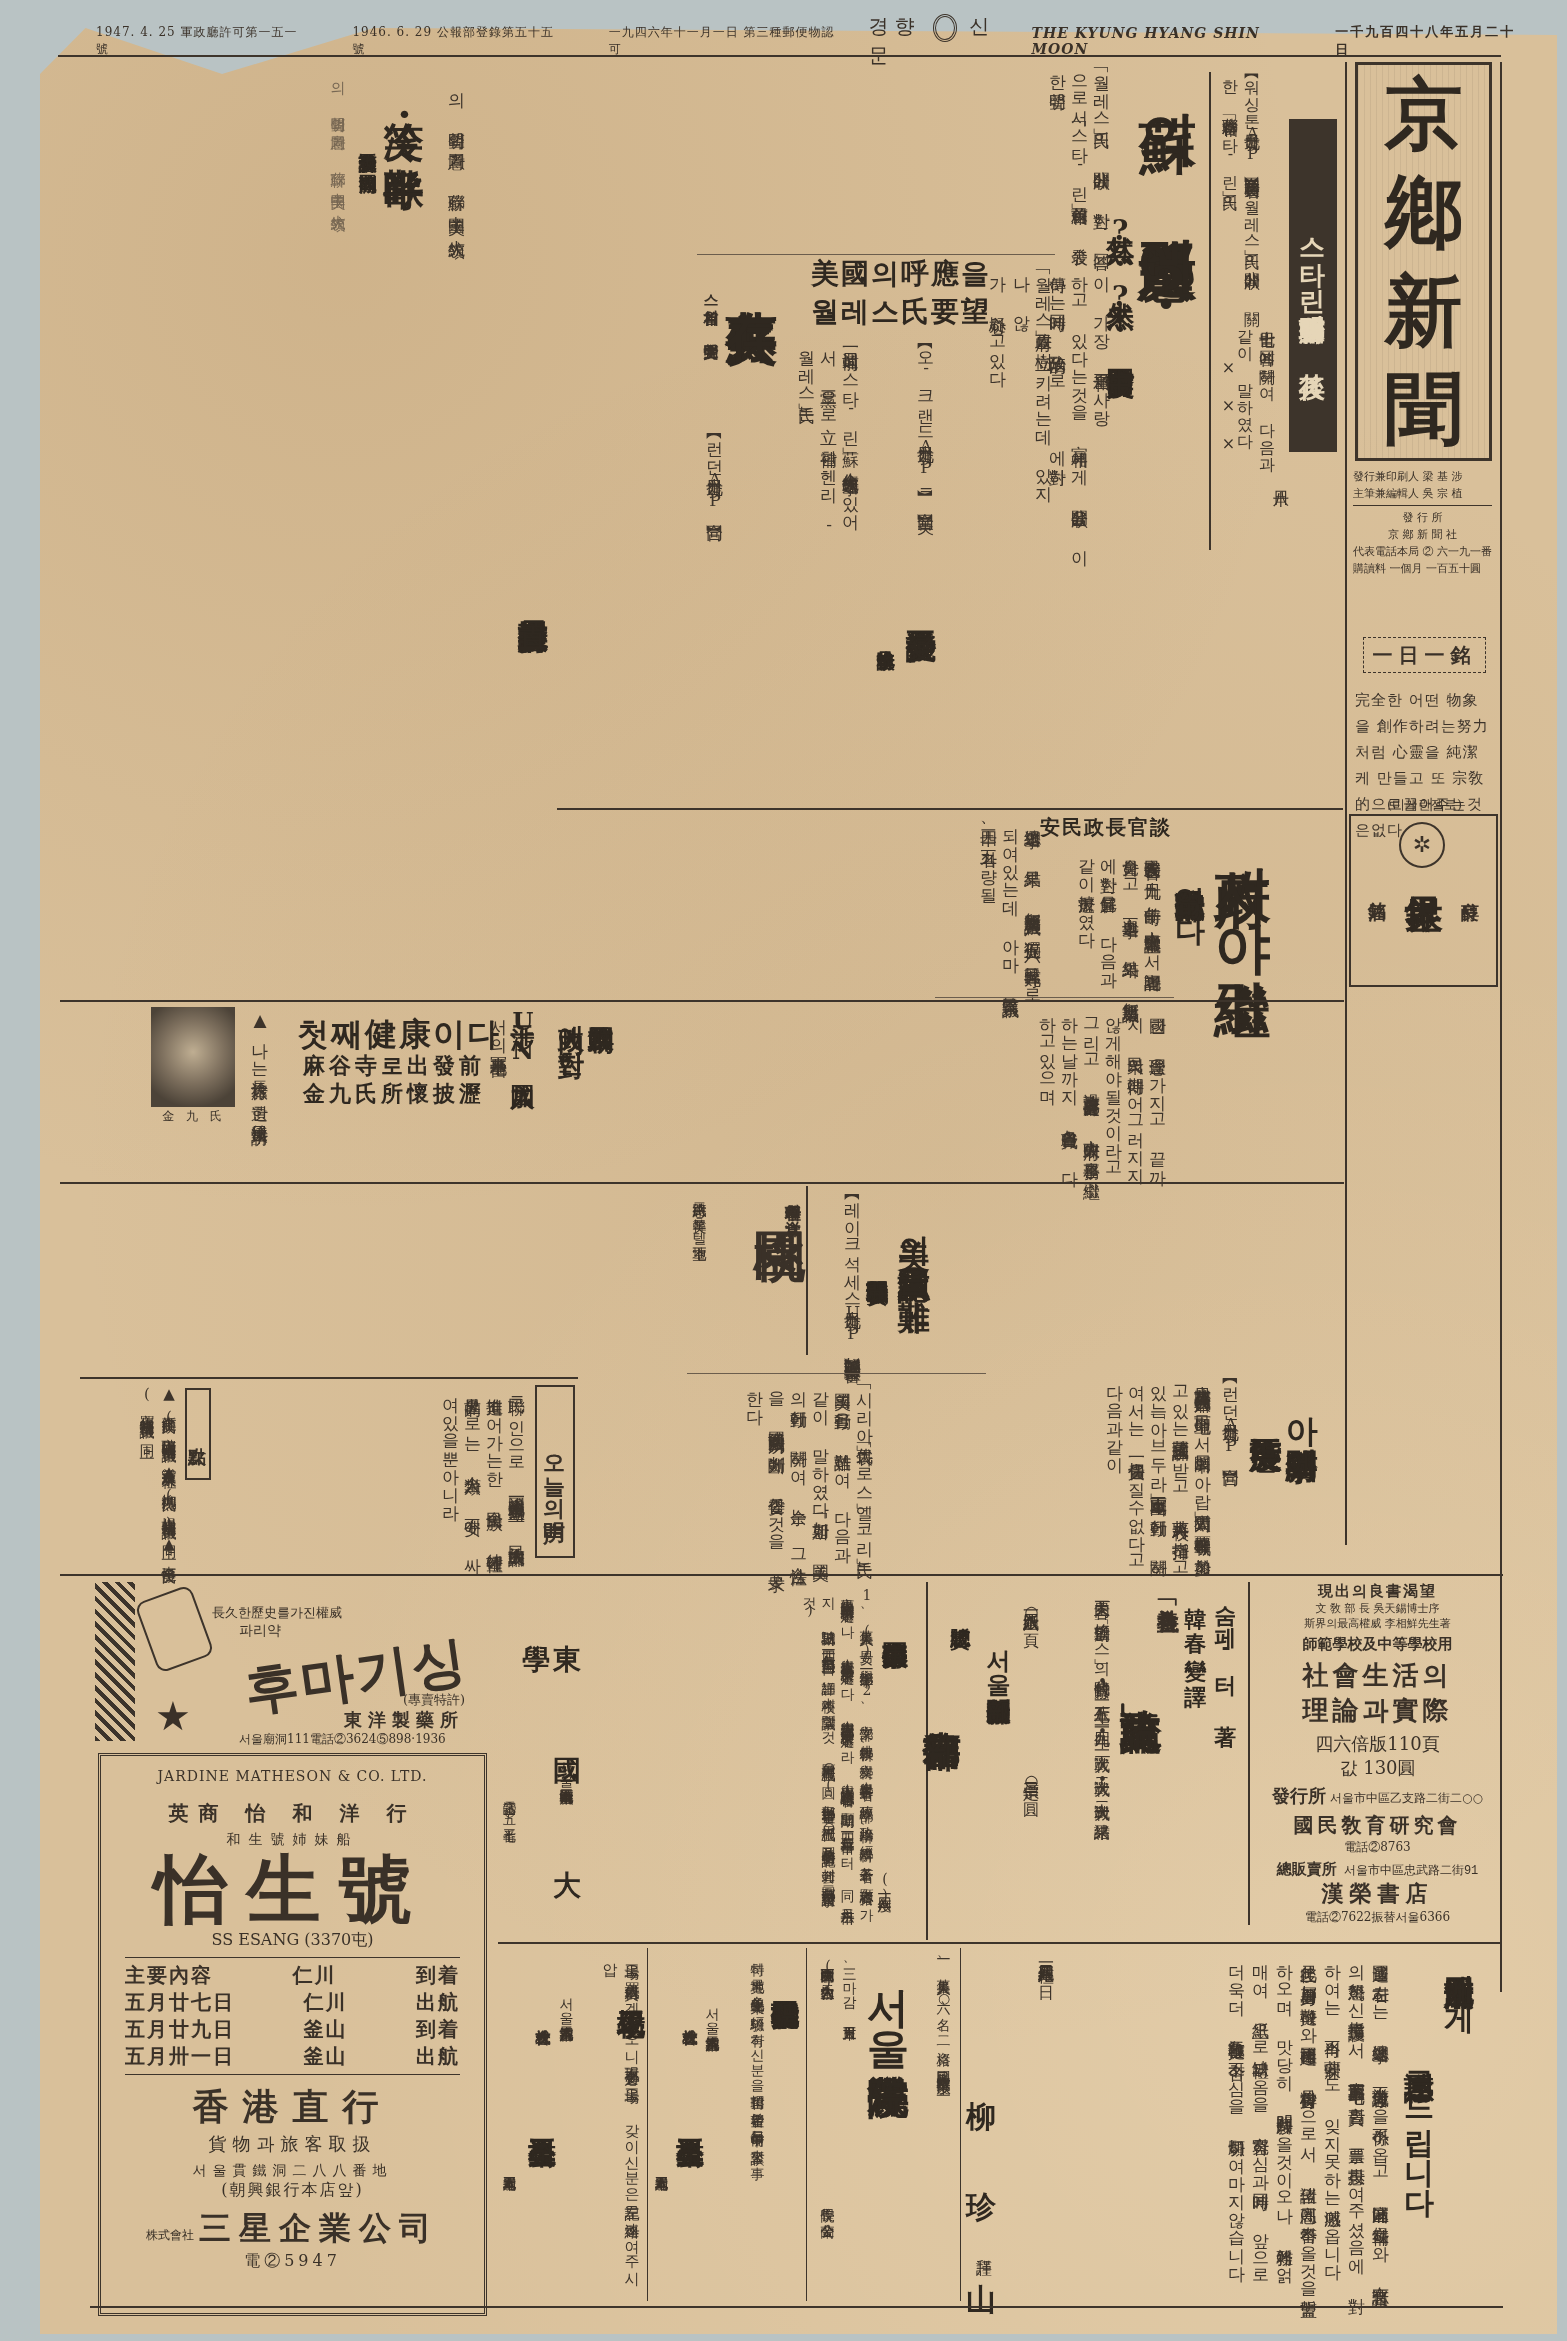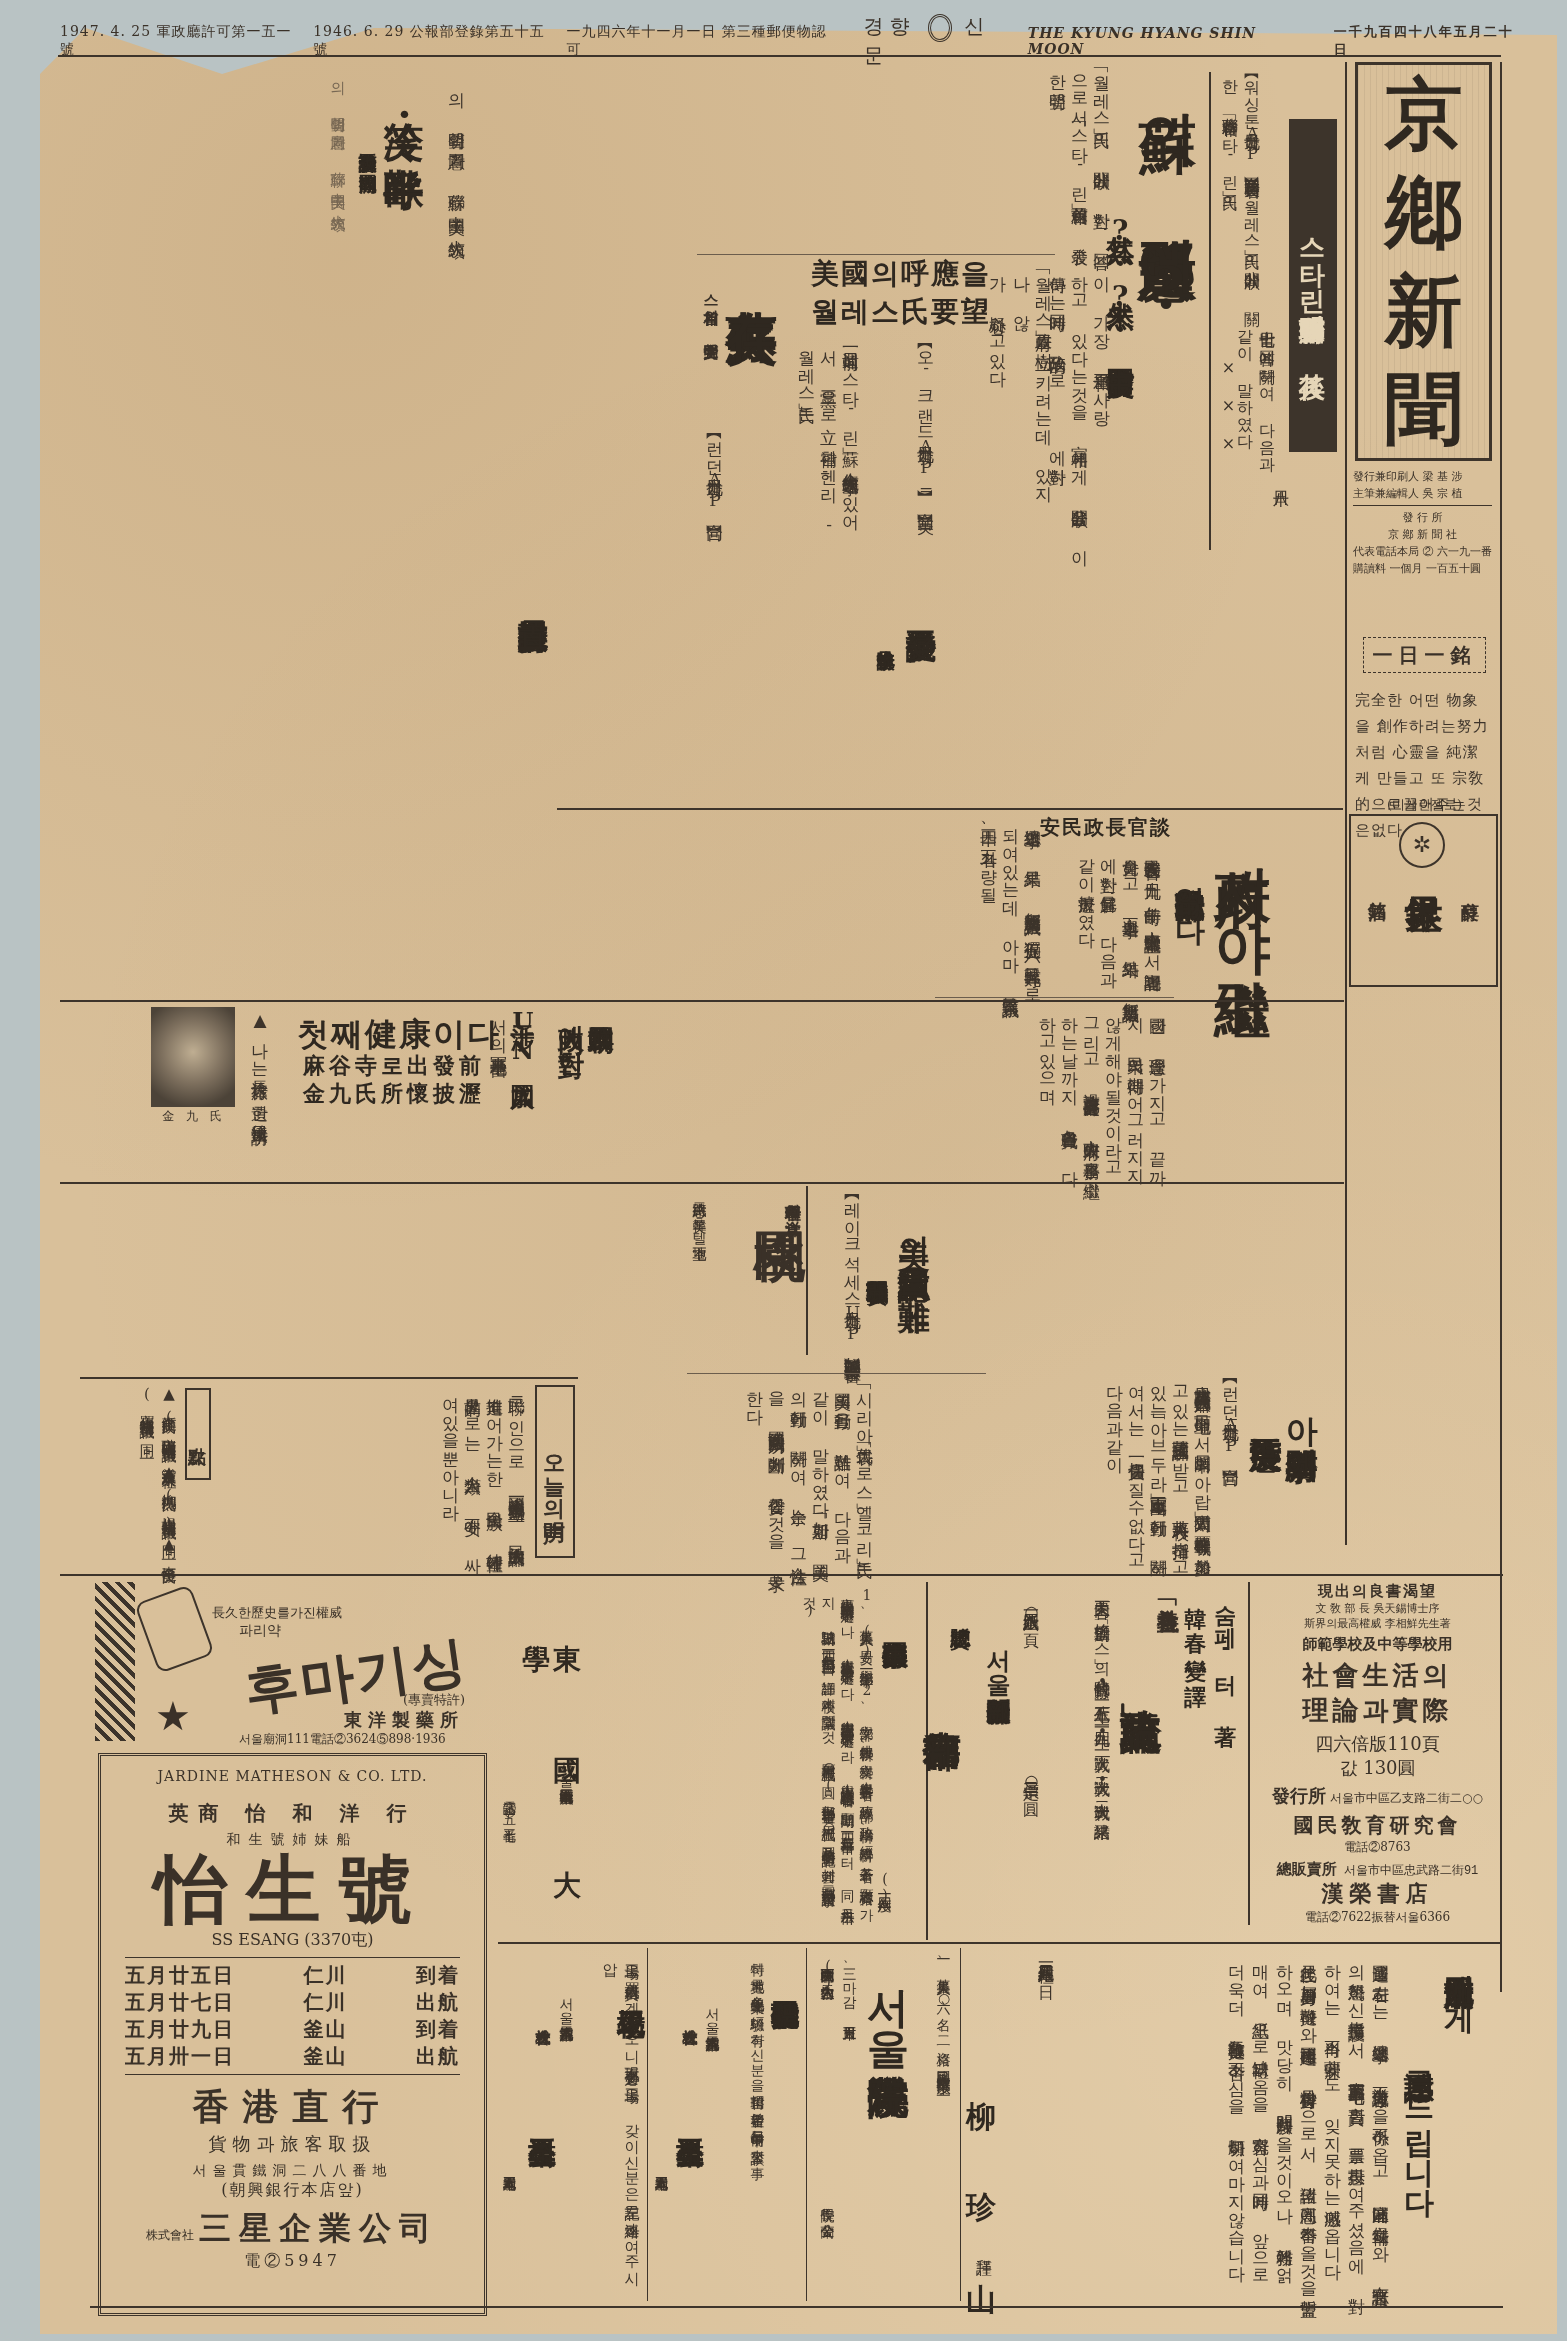--- a/index.html
+++ b/index.html
@@ -11,21 +11,21 @@
                           radial-gradient(circle at 85% 85%,rgba(255,240,210,.25),transparent 45%),
                           radial-gradient(circle at 60% 50%,rgba(150,110,60,.10),transparent 60%);
          clip-path:polygon(3% 0,12% 2%,22% 0,100% 0.3%,100% 100%,0 100%,0 2%);}
   .abs{position:absolute;}
   .v{writing-mode:vertical-rl;text-orientation:upright;}
   .rule-h{position:absolute;height:2px;background:#3d342b;}
   .rule-v{position:absolute;width:2px;background:#3d342b;}
   .thin{background:#6b5d4d;height:1px;}
   
   .topbar{position:absolute;left:60px;top:30px;width:1463px;height:22px;font-size:13px;display:flex;align-items:center;}
-  .topbar .pub{font-size:14px;letter-spacing:1px;margin-right:14px;}
+  .topbar .pub{font-size:12px;letter-spacing:1px;margin-right:14px;margin-left:36px;}
   .topbar .brand{font-size:20px;font-weight:normal;margin:0 16px;letter-spacing:6px;}
   .topbar .eng{font-style:italic;font-weight:bold;font-size:14px;letter-spacing:1px;margin-right:24px;}
   .topbar .date{font-size:13px;font-weight:bold;letter-spacing:2px;}
   .emblem{display:inline-block;width:18px;height:22px;border-radius:50%;border:3px double #3d342b;vertical-align:middle;}
   
   .nameplate{position:absolute;left:1355px;top:62px;width:131px;height:393px;border:3px solid #3d342b;
              background:repeating-linear-gradient(90deg,rgba(60,50,40,.08) 0 1px,transparent 1px 6px);
              display:flex;flex-direction:column;align-items:center;justify-content:space-around;}
   .nameplate span{font-size:78px;font-weight:bold;line-height:1;color:#2f2820;}
   .dark-banner{position:absolute;left:1289px;top:119px;width:48px;height:333px;background:#3d342b;color:#e6d6b8;
@@ -183,21 +183,21 @@
 </div>
 
 <div class="ad" style="left:98px;top:1753px;width:383px;height:557px;border:3px double #3d342b;">
   <div class="center" style="margin-top:12px;font-size:14px;letter-spacing:1px;">JARDINE MATHESON &amp; CO. LTD.</div>
   <div class="center" style="font-size:20px;font-weight:bold;letter-spacing:10px;margin-top:16px;">英商 怡 和 洋 行</div>
   <div class="center" style="font-size:14px;letter-spacing:8px;margin-top:4px;">和生號姉妹船</div>
   <div class="center" style="font-size:74px;font-weight:bold;letter-spacing:18px;line-height:1.1;">怡生號</div>
   <div class="center" style="font-size:16px;">SS ESANG (3370屯)</div>
   <div style="margin:6px 24px 0;border-top:1px solid #3d342b;border-bottom:1px solid #3d342b;padding:4px 0;">
     <div class="row" style="font-size:20px;font-weight:bold;letter-spacing:2px;">
-        <span>五月廿五日</span>
+        <span>主要內容</span>
         <span>仁川</span>
         <span>到着</span>
       </div>
     <div class="row" style="font-size:20px;font-weight:bold;letter-spacing:2px;">
         <span>五月廿七日</span>
         <span>仁川</span>
         <span>出航</span>
       </div>
     <div class="row" style="font-size:20px;font-weight:bold;letter-spacing:2px;">
         <span>五月廿九日</span>

